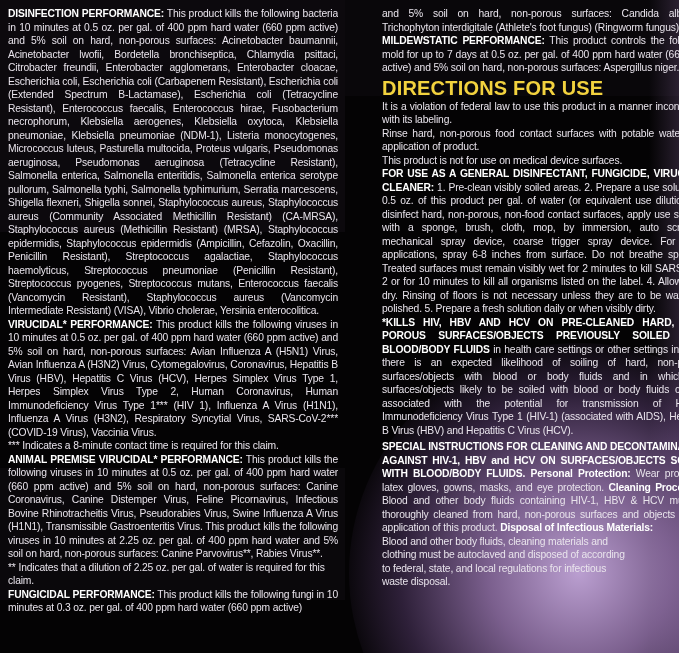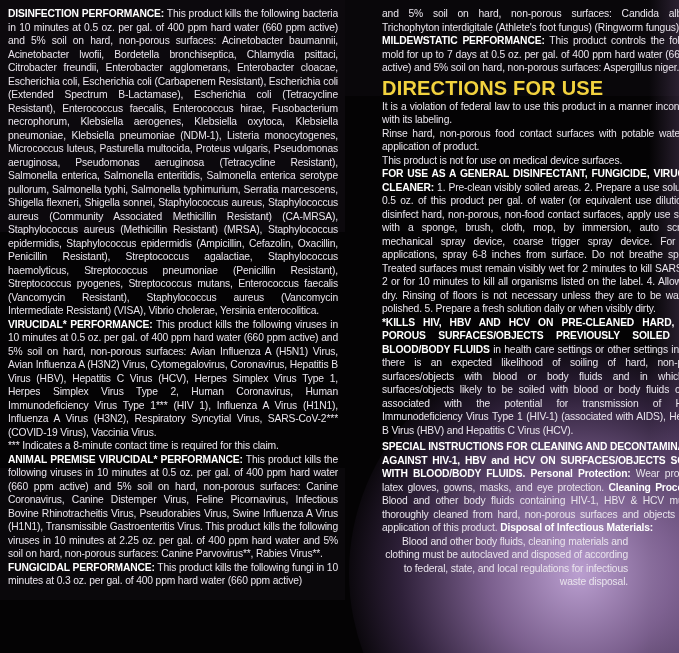--- a/index.html
+++ b/index.html
@@ -31,37 +31,38 @@
   #col-right{left:346px;width:326px;margin-left:36px;}
   p{margin:0;}
   .b{font-weight:700;color:#ffffff;}
   .footnote{text-align:left;}
   .gap-sm{margin-top:3px;}
   .directions-h{
     margin:2px 0 1px 0;
     text-align:left;font-weight:700;font-size:20px;line-height:22px;
     letter-spacing:0.2px;color:#f2d23e;
   }
-  .narrow{width:246px;text-align:right;}
+  .narrow{width:246px;text-align:left;}
 </style>
 </head>
 <body>
 
 <div id="stage">
   <div class="panel-a"></div>
   <div class="panel-b"></div>
   <div class="panel-c"></div>
   <div class="edge-tint"></div>
   <div class="corner-glow"></div>
 
   <div id="col-left" class="col">
     <p><span class="b">DISINFECTION PERFORMANCE:</span><span> This product kills the following bacteria in 10 minutes at 0.5 oz. per gal. of 400 ppm hard water (660 ppm active) and 5% soil on hard, non-porous surfaces: Acinetobacter baumannii, Acinetobacter lwofii, Bordetella bronchiseptica, Chlamydia psittaci, Citrobacter freundii, Enterobacter agglomerans, Enterobacter cloacae, Escherichia coli, Escherichia coli (Carbapenem Resistant), Escherichia coli (Extended Spectrum B-Lactamase), Escherichia coli (Tetracycline Resistant), Enterococcus faecalis, Enterococcus hirae, Fusobacterium necrophorum, Klebsiella aerogenes, Klebsiella oxytoca, Klebsiella pneumoniae, Klebsiella pneumoniae (NDM-1), Listeria monocytogenes, Micrococcus luteus, Pasturella multocida, Proteus vulgaris, Pseudomonas aeruginosa, Pseudomonas aeruginosa (Tetracycline Resistant), Salmonella enterica, Salmonella enteritidis, Salmonella enterica serotype pullorum, Salmonella typhi, Salmonella typhimurium, Serratia marcescens, Shigella flexneri, Shigella sonnei, Staphylococcus aureus, Staphylococcus aureus (Community Associated Methicillin Resistant) (CA-MRSA), Staphylococcus aureus (Methicillin Resistant) (MRSA), Staphylococcus epidermidis, Staphylococcus epidermidis (Ampicillin, Cefazolin, Oxacillin, Penicillin Resistant), Streptococcus agalactiae, Staphylococcus haemolyticus, Streptococcus pneumoniae (Penicillin Resistant), Streptococcus pyogenes, Streptococcus mutans, Enterococcus faecalis (Vancomycin Resistant), Staphylococcus aureus (Vancomycin Intermediate Resistant) (VISA), Vibrio cholerae, Yersinia enterocolitica.</span></p>
     <p><span class="b">VIRUCIDAL* PERFORMANCE:</span><span> This product kills the following viruses in 10 minutes at 0.5 oz. per gal. of 400 ppm hard water (660 ppm active) and 5% soil on hard, non-porous surfaces: Avian Influenza A (H5N1) Virus, Avian Influenza A (H3N2) Virus, Cytomegalovirus, Coronavirus, Hepatitis B Virus (HBV), Hepatitis C Virus (HCV), Herpes Simplex Virus Type 1, Herpes Simplex Virus Type 2, Human Coronavirus, Human Immunodeficiency Virus Type 1*** (HIV 1), Influenza A Virus (H1N1), Influenza A Virus (H3N2), Respiratory Syncytial Virus, SARS-CoV-2*** (COVID-19 Virus), Vaccinia Virus.</span></p>
     <p class="footnote">*** Indicates a 8-minute contact time is required for this claim.</p>
     <p><span class="b">ANIMAL PREMISE VIRUCIDAL* PERFORMANCE:</span><span> This product kills the following viruses in 10 minutes at 0.5 oz. per gal. of 400 ppm hard water (660 ppm active) and 5% soil on hard, non-porous surfaces: Canine Coronavirus, Canine Distemper Virus, Feline Picornavirus, Infectious Bovine Rhinotracheitis Virus, Pseudorabies Virus, Swine Influenza A Virus (H1N1), Transmissible Gastroenteritis Virus. This product kills the following viruses in 10 minutes at 2.25 oz. per gal. of 400 ppm hard water and 5% soil on hard, non-porous surfaces: Canine Parvovirus**, Rabies Virus**.</span></p>
+    <p class="footnote">** Indicates that a dilution of 2.25 oz. per gal. of water is required for this claim.</p>
     <p><span class="b">FUNGICIDAL PERFORMANCE:</span><span> This product kills the following fungi in 10 minutes at 0.3 oz. per gal. of 400 ppm hard water (660 ppm active)</span></p>
   </div>
 
   <div id="col-right" class="col">
     <p>and 5% soil on hard, non-porous surfaces: Candida albicans, Trichophyton interdigitale (Athlete's foot fungus) (Ringworm fungus).</p>
     <p><span class="b">MILDEWSTATIC PERFORMANCE:</span><span> This product controls the following mold for up to 7 days at 0.5 oz. per gal. of 400 ppm hard water (660 ppm active) and 5% soil on hard, non-porous surfaces: Aspergillus niger.</span></p>
     <p class="directions-h">DIRECTIONS FOR USE</p>
     <p>It is a violation of federal law to use this product in a manner inconsistent with its labeling.</p>
     <p>Rinse hard, non-porous food contact surfaces with potable water after application of product.</p>
     <p>This product is not for use on medical device surfaces.</p>

